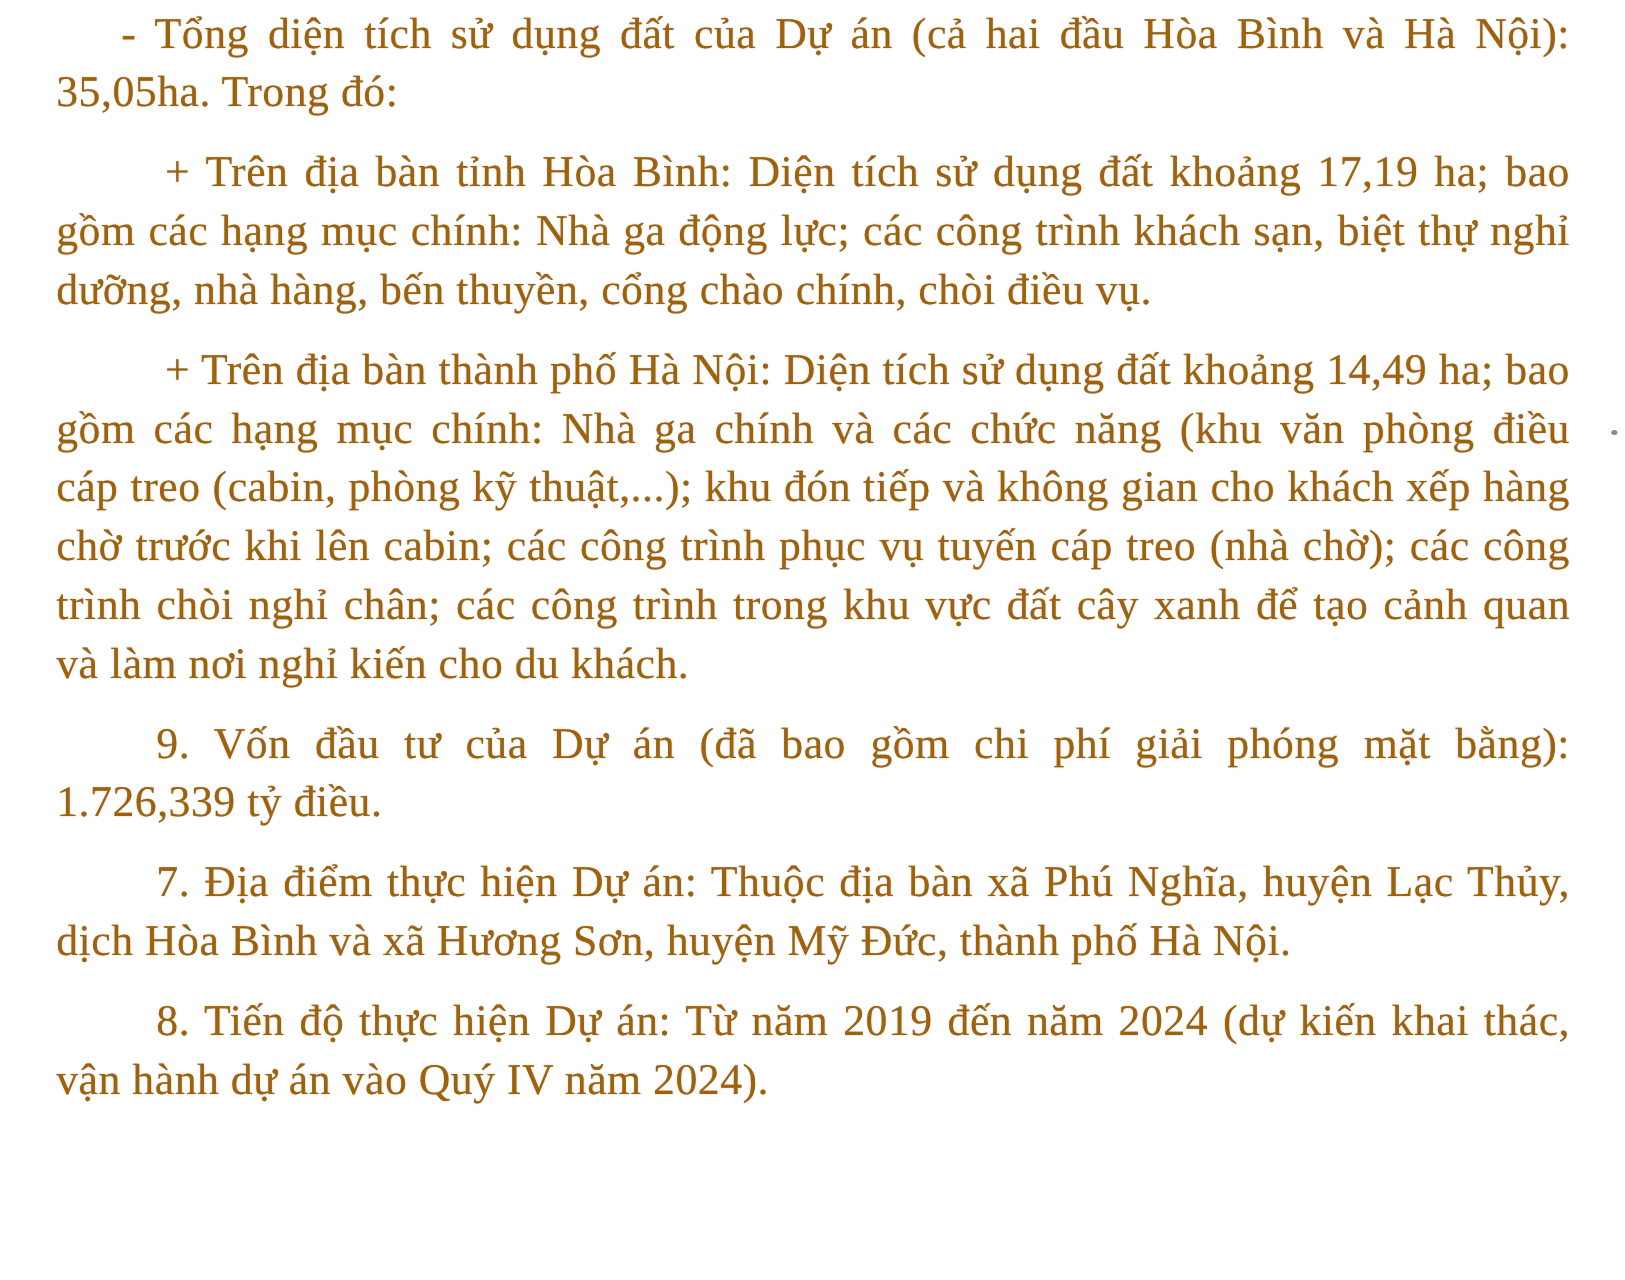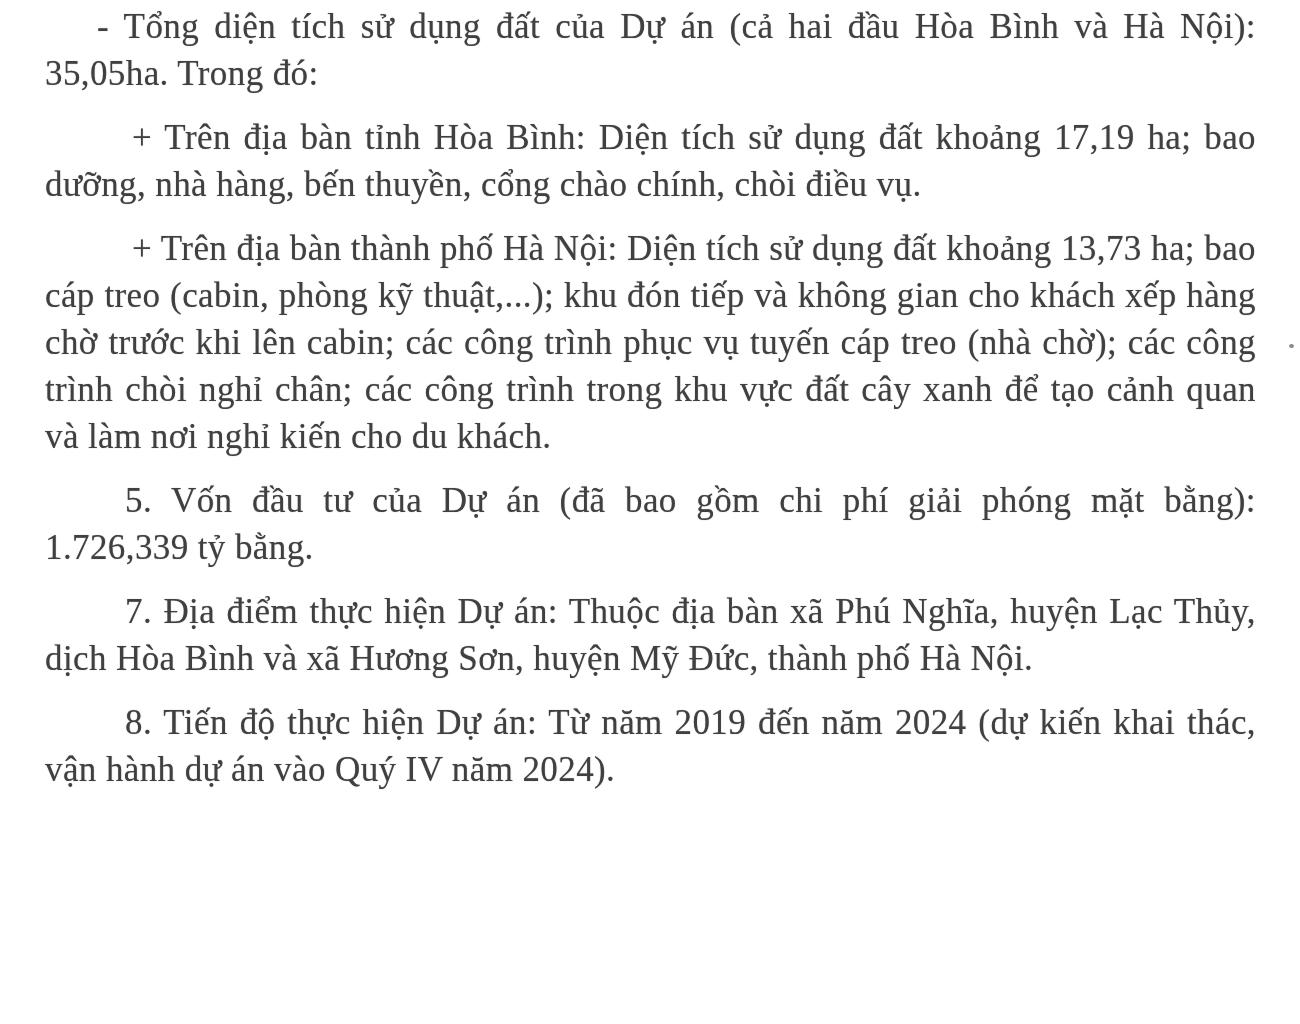--- a/index.html
+++ b/index.html
@@ -13,21 +13,21 @@
     width: 1300px;
     height: 1024px;
     margin: 0 auto;
     background: #ffffff;
     overflow: hidden;
     box-sizing: border-box;
     padding: 3px 44px 0 45px;
     font-family: "Liberation Serif", "DejaVu Serif", serif;
     font-size: 35px;
     line-height: 47px;
-    color: #404040;
+    color: #a16207;
     letter-spacing: 0.4px;
     text-shadow: 0 0 1px rgba(25,25,25,0.45);
   }
   .para {
     margin: 0 0 17px 0;
   }
   .para:last-child { margin-bottom: 0; }
   .line {
     display: block;
     text-align: justify;
@@ -56,34 +56,36 @@
 
 <div class="page">
 
   <div class="para">
     <span class="line indent-dash">- Tổng diện tích sử dụng đất của Dự án (cả hai đầu Hòa Bình và Hà Nội):</span>
     <span class="line last">35,05ha. Trong đó:</span>
   </div>
 
   <div class="para">
     <span class="line indent-plus">+ Trên địa bàn tỉnh Hòa Bình: Diện tích sử dụng đất khoảng 17,19 ha; bao</span>
+    <span class="line">gồm các hạng mục chính: Nhà ga động lực; các công trình khách sạn, biệt thự nghỉ</span>
     <span class="line last">dưỡng, nhà hàng, bến thuyền, cổng chào chính, chòi điều vụ.</span>
   </div>
 
   <div class="para">
-    <span class="line indent-plus">+ Trên địa bàn thành phố Hà Nội: Diện tích sử dụng đất khoảng 13,73 ha; bao</span>
+    <span class="line indent-plus">+ Trên địa bàn thành phố Hà Nội: Diện tích sử dụng đất khoảng 14,49 ha; bao</span>
+    <span class="line">gồm các hạng mục chính: Nhà ga chính và các chức năng (khu văn phòng điều</span>
     <span class="line">cáp treo (cabin, phòng kỹ thuật,...); khu đón tiếp và không gian cho khách xếp hàng</span>
     <span class="line">chờ trước khi lên cabin; các công trình phục vụ tuyến cáp treo (nhà chờ); các công</span>
     <span class="line">trình chòi nghỉ chân; các công trình trong khu vực đất cây xanh để tạo cảnh quan</span>
     <span class="line last">và làm nơi nghỉ kiến cho du khách.</span>
   </div>
 
   <div class="para">
-    <span class="line indent-num">5. Vốn đầu tư của Dự án (đã bao gồm chi phí giải phóng mặt bằng):</span>
-    <span class="line last">1.726,339 tỷ bằng.</span>
+    <span class="line indent-num">9. Vốn đầu tư của Dự án (đã bao gồm chi phí giải phóng mặt bằng):</span>
+    <span class="line last">1.726,339 tỷ điều.</span>
   </div>
 
 
   <div class="para">
     <span class="line indent-num">7. Địa điểm thực hiện Dự án: Thuộc địa bàn xã Phú Nghĩa, huyện Lạc Thủy,</span>
     <span class="line last">dịch Hòa Bình và xã Hương Sơn, huyện Mỹ Đức, thành phố Hà Nội.</span>
   </div>
 
   <div class="para">
     <span class="line indent-num">8. Tiến độ thực hiện Dự án: Từ năm 2019 đến năm 2024 (dự kiến khai thác,</span>

